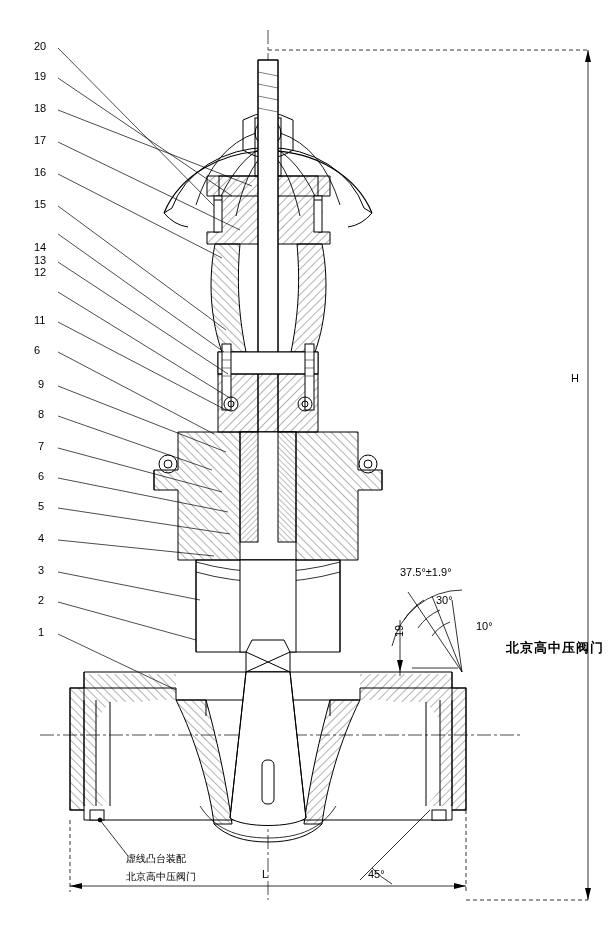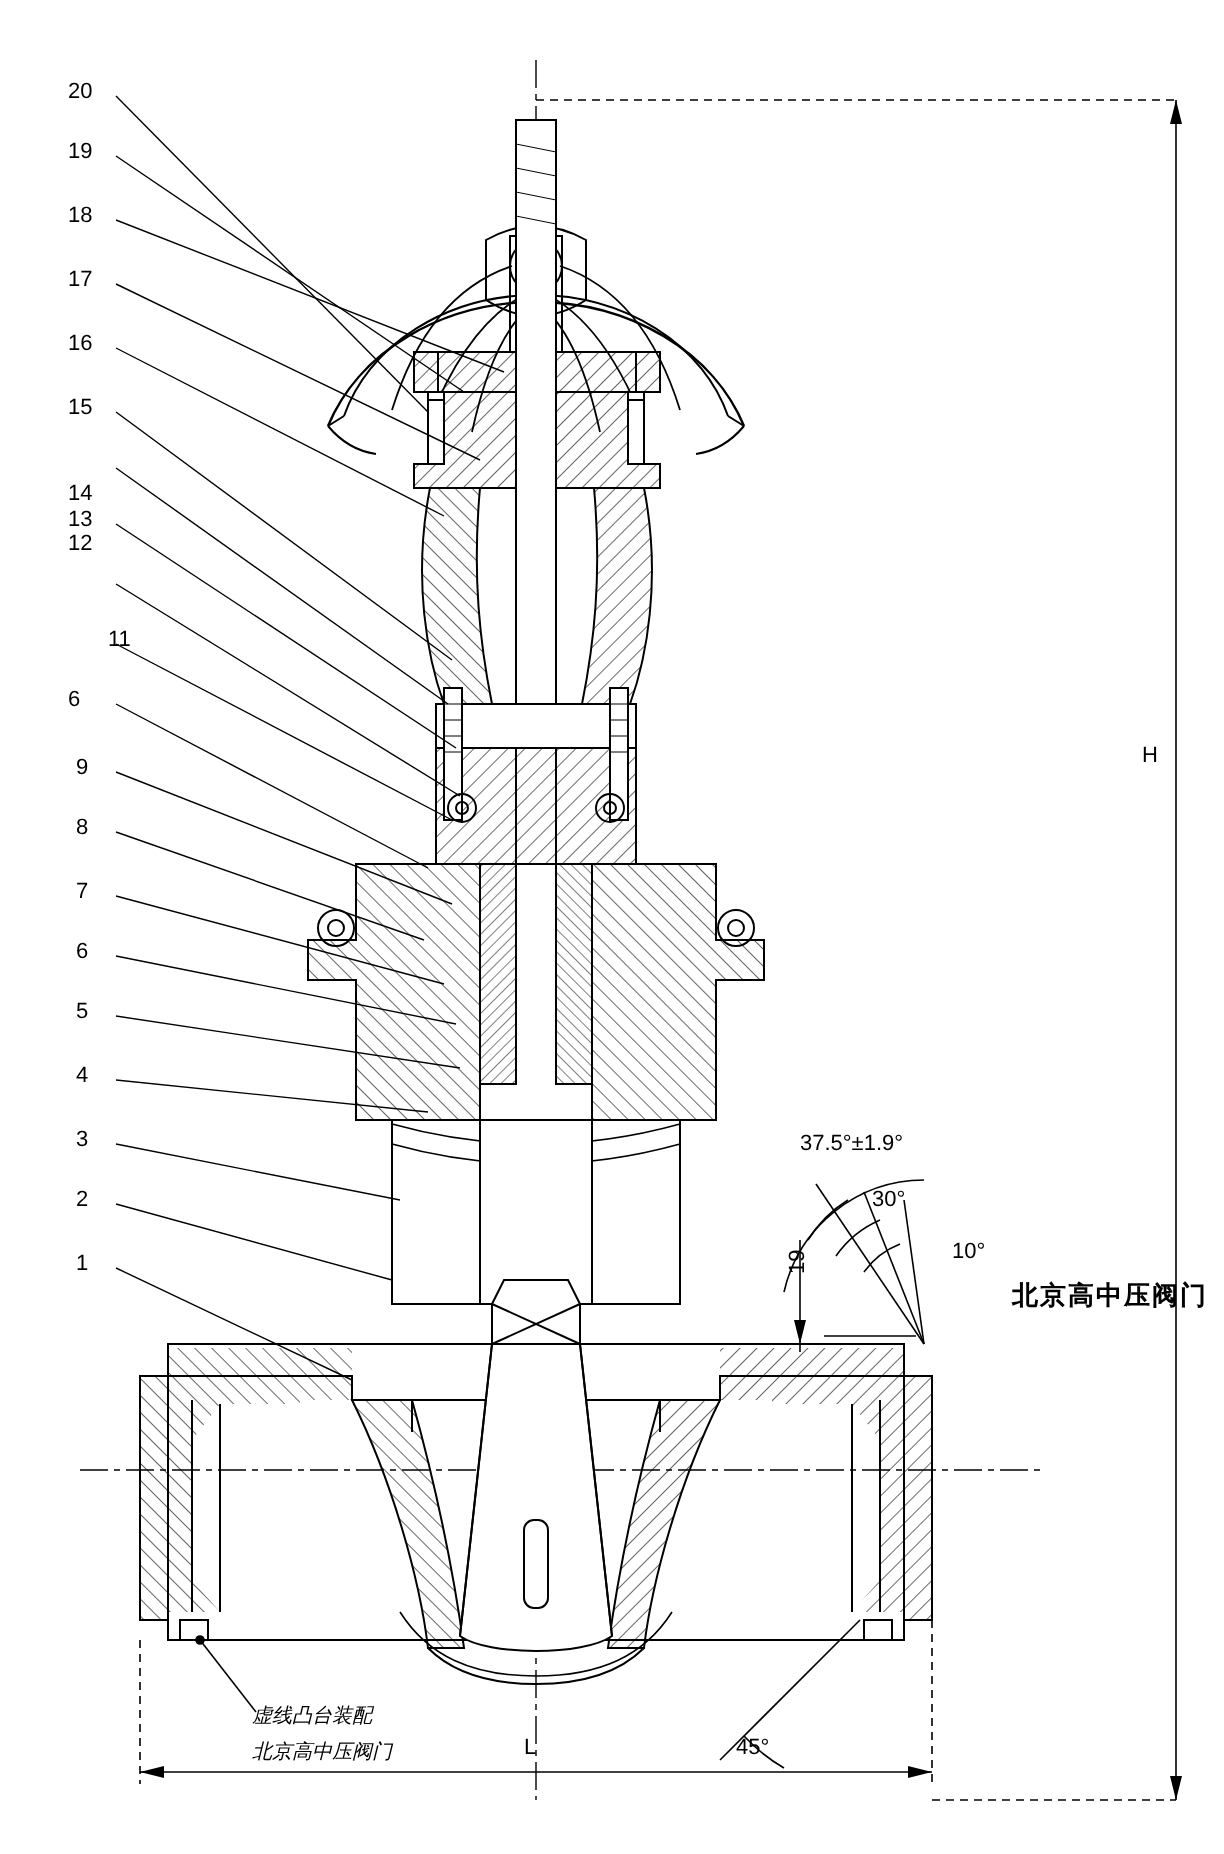--- a/index.html
+++ b/index.html
@@ -1,20 +1,20 @@
 <!DOCTYPE html>
 <html><head>
 <meta charset="utf-8">
 <style>
   html,body{margin:0;padding:0;background:#ffffff;}
   body{width:612px;height:927px;overflow:hidden;font-family:"Liberation Sans",sans-serif;}
   #stage{position:relative;width:612px;height:665px;background:#fff;}
   svg{display:block;}
   .lbl{position:absolute;font-size:11px;color:#000;line-height:1;white-space:nowrap;}
-  .cn{font-size:10px;color:#000;font-style:italic;}
+  .cn{font-size:10px;color:#000;}
   .brand{position:absolute;right:8px;bottom:8px;color:#000000;font-size:13px;font-weight:bold;letter-spacing:1px;}
   .dim{position:absolute;font-size:11px;color:#000;}
 </style>
 </head>
 <body>
 
 <div id="stage">
 
   <svg width="612" height="927" viewBox="0 0 612 927">
     <defs>
@@ -255,21 +255,21 @@
 
   <div class="lbl" style="left:34px;top:41px;">20</div>
   <div class="lbl" style="left:34px;top:71px;">19</div>
   <div class="lbl" style="left:34px;top:103px;">18</div>
   <div class="lbl" style="left:34px;top:135px;">17</div>
   <div class="lbl" style="left:34px;top:167px;">16</div>
   <div class="lbl" style="left:34px;top:199px;">15</div>
   <div class="lbl" style="left:34px;top:218px;margin-top:24px;">14</div>
   <div class="lbl" style="left:34px;top:255px;">13</div>
   <div class="lbl" style="left:34px;top:267px;">12</div>
-  <div class="lbl" style="left:34px;top:315px;margin-left:20px;">11</div>
+  <div class="lbl" style="left:34px;top:315px;">11</div>
   <div class="lbl" style="left:34px;top:345px;">6</div>
   <div class="lbl" style="left:38px;top:379px;">9</div>
   <div class="lbl" style="left:38px;top:409px;">8</div>
   <div class="lbl" style="left:38px;top:441px;">7</div>
   <div class="lbl" style="left:38px;top:471px;">6</div>
   <div class="lbl" style="left:38px;top:501px;">5</div>
   <div class="lbl" style="left:38px;top:533px;">4</div>
   <div class="lbl" style="left:38px;top:565px;">3</div>
   <div class="lbl" style="left:38px;top:595px;">2</div>
   <div class="lbl" style="left:38px;top:627px;">1</div>

